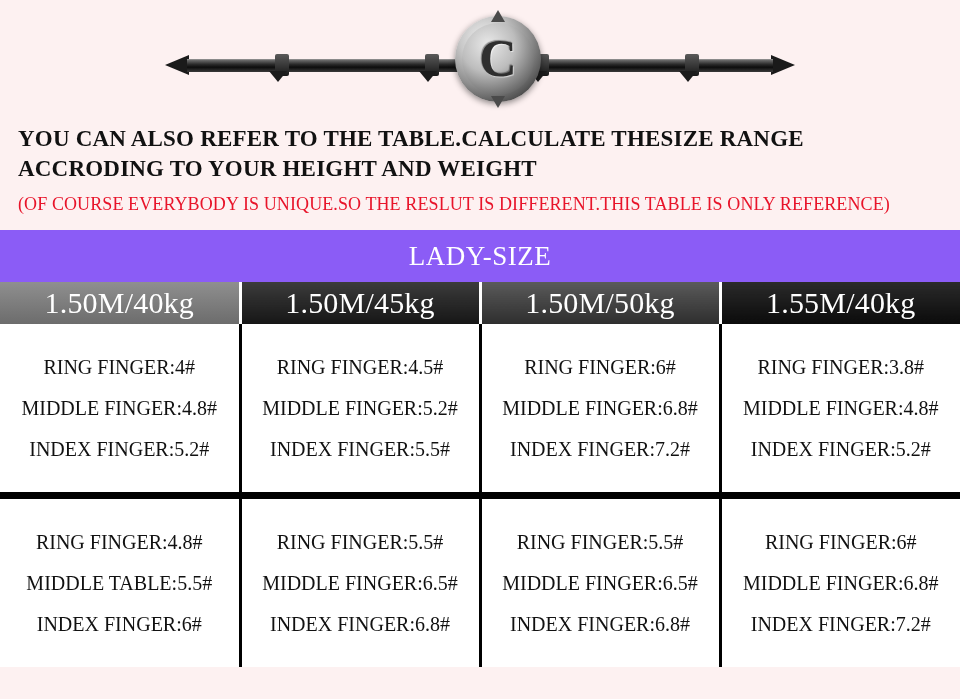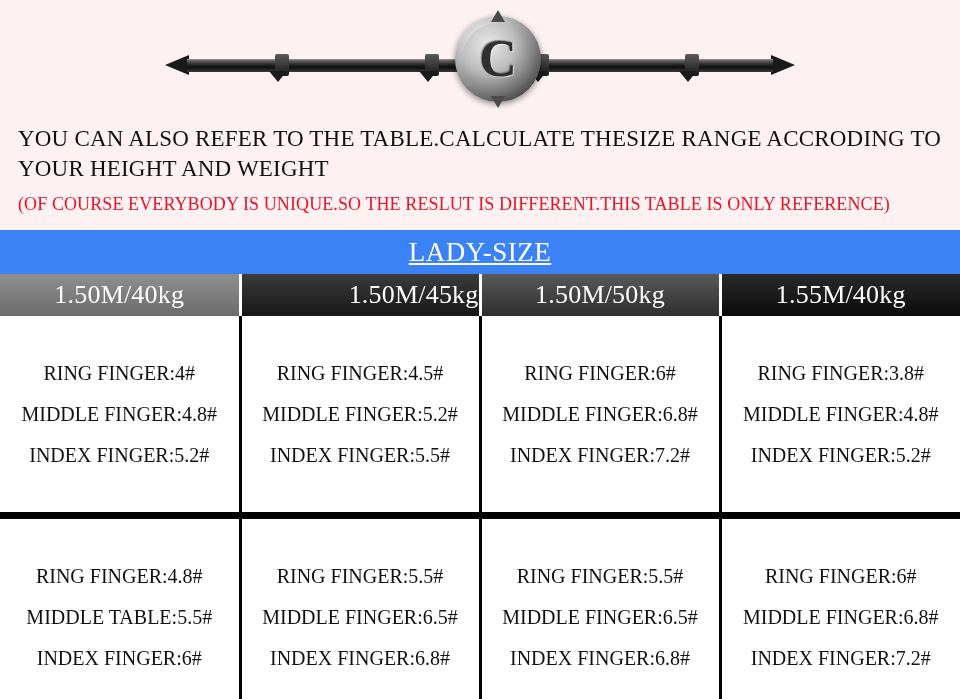--- a/index.html
+++ b/index.html
@@ -100,63 +100,63 @@
   .med-spike.t { top: -6px; left: 36px; border-bottom: 12px solid #4a4a4a; }
   .med-spike.b { bottom: -6px; left: 36px; border-top: 12px solid #4a4a4a; }
 
   
   .intro {
     margin: 6px 18px 0 18px;
     font-size: 23px;
     line-height: 1.32;
     color: #111;
     letter-spacing: .2px;
+    font-weight: bold;
   }
   .note {
     margin: 8px 18px 0 18px;
     font-size: 18px;
     color: #e8142a;
     line-height: 1.3;
     letter-spacing: .1px;
   }
 
   
   .table {
     margin-top: 14px;
     width: 960px;
     border-collapse: collapse;
     table-layout: fixed;
     background: #fff;
   }
   .table td { padding: 0; }
   .title-row td {
-    background: #3b82f6;
+    background: #8b5cf6;
     color: #fff;
     text-align: center;
     font-size: 27px;
-    height: 44px;
+    height: 52px;
     letter-spacing: .5px;
-    text-decoration: underline;
   }
   .hdr {
     height: 42px;
     text-align: center;
-    font-size: 26px;
+    font-size: 30px;
     color: #fff;
     letter-spacing: .2px;
     border-right: 3px solid #fff;
   }
   .hdr.h1 { background: linear-gradient(to bottom,#8f8f8f,#6c6c6c); }
-  .hdr.h2 { background: linear-gradient(to bottom,#3b3b3b,#161616); text-align: right; }
+  .hdr.h2 { background: linear-gradient(to bottom,#3b3b3b,#161616); }
   .hdr.h3 { background: linear-gradient(to bottom,#5a5a5a,#2e2e2e); }
   .hdr.h4 { background: linear-gradient(to bottom,#2a2a2a,#0b0b0b); }
   .hdr:last-child { border-right: none; }
   .cell {
     background: #fff;
-    height: 196px;
+    height: 168px;
     vertical-align: middle;
     text-align: center;
     border-right: 3px solid #000;
     padding: 6px 4px;
   }
   .cell:last-child { border-right: none; }
   .cell .line {
     font-size: 20px;
     color: #111;
     line-height: 2.05;

